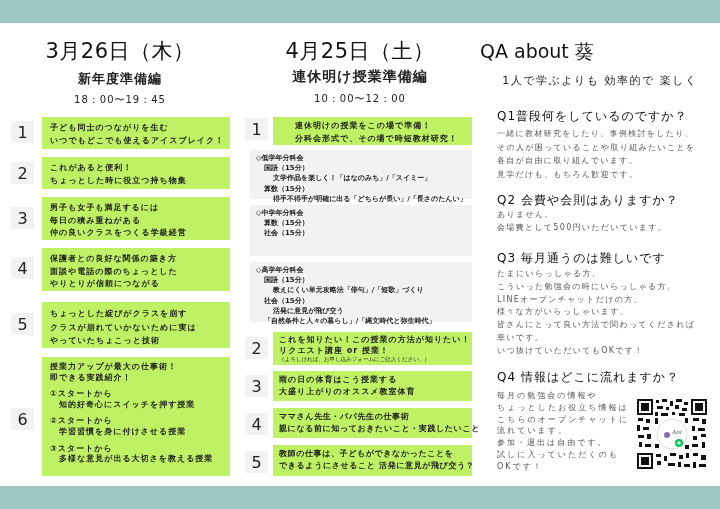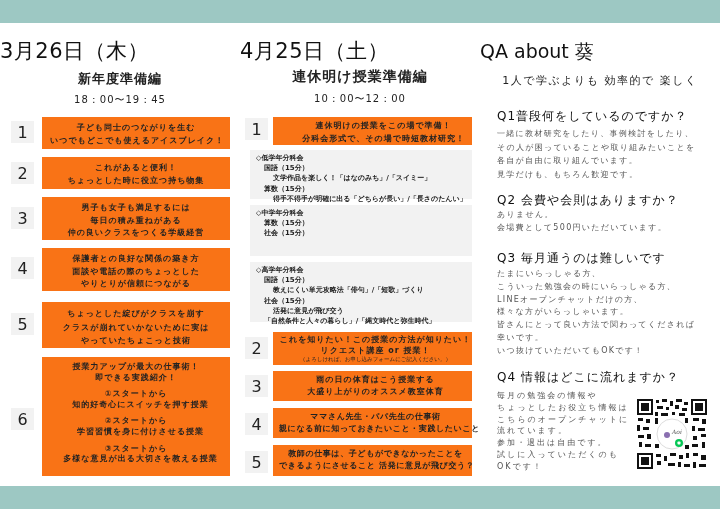--- a/index.html
+++ b/index.html
@@ -9,26 +9,26 @@
     font-family: "DejaVu Sans", sans-serif;
   }
   .band-top { position:absolute; left:0; top:0; width:720px; height:23px; background:#9dc8c3; }
   .band-bottom { position:absolute; left:0; top:486px; width:720px; height:23px; background:#9dc8c3; }
 
   .col { position:absolute; top:23px; }
   .col1 { left:0; width:240px; }
   .col2 { left:240px; width:240px; }
   .col3 { left:480px; width:240px; }
 
-  .date-title { position:absolute; left:0; width:240px; font-size:21px; letter-spacing:0.5px; color:#111; }
+  .date-title { position:absolute; left:0; width:240px; text-align:center; font-size:21px; letter-spacing:0.5px; color:#111; }
   .sub-title { position:absolute; left:0; width:240px; text-align:center; font-size:13px; font-weight:bold; letter-spacing:1px; color:#222; }
   .time { position:absolute; left:0; width:240px; text-align:center; font-size:10px; letter-spacing:1px; color:#222; }
 
   .num { position:absolute; background:#f2f2f2; font-size:16px; color:#222; display:flex; align-items:center; justify-content:center; }
-  .box { position:absolute; background:#f97316; font-size:8px; line-height:12.5px; color:#222; letter-spacing:1px; box-sizing:border-box; padding:5px 8px; font-weight:bold;text-align:center; }
+  .box { position:absolute; background:#bef264; font-size:8px; line-height:12.5px; color:#222; letter-spacing:1px; box-sizing:border-box; padding:5px 8px; font-weight:bold; }
   .box div { white-space:nowrap; }
 
   .bunka { position:absolute; background:#f2f2f2; font-size:7px; line-height:10.2px; color:#222; box-sizing:border-box; padding:3px 6px; font-weight:bold; }
   .bunka div { white-space:nowrap; }
   .i1 { padding-left:8px; }
   .i2 { padding-left:17px; }
 
   .qa-title { position:absolute; left:0; width:240px; font-size:19px; color:#111; }
   .qa-sub { position:absolute; left:0; width:240px; text-align:center; font-size:11px; letter-spacing:1.5px; color:#222; }
   .q { position:absolute; left:17px; font-size:12px; color:#111; letter-spacing:1px; white-space:nowrap; }

